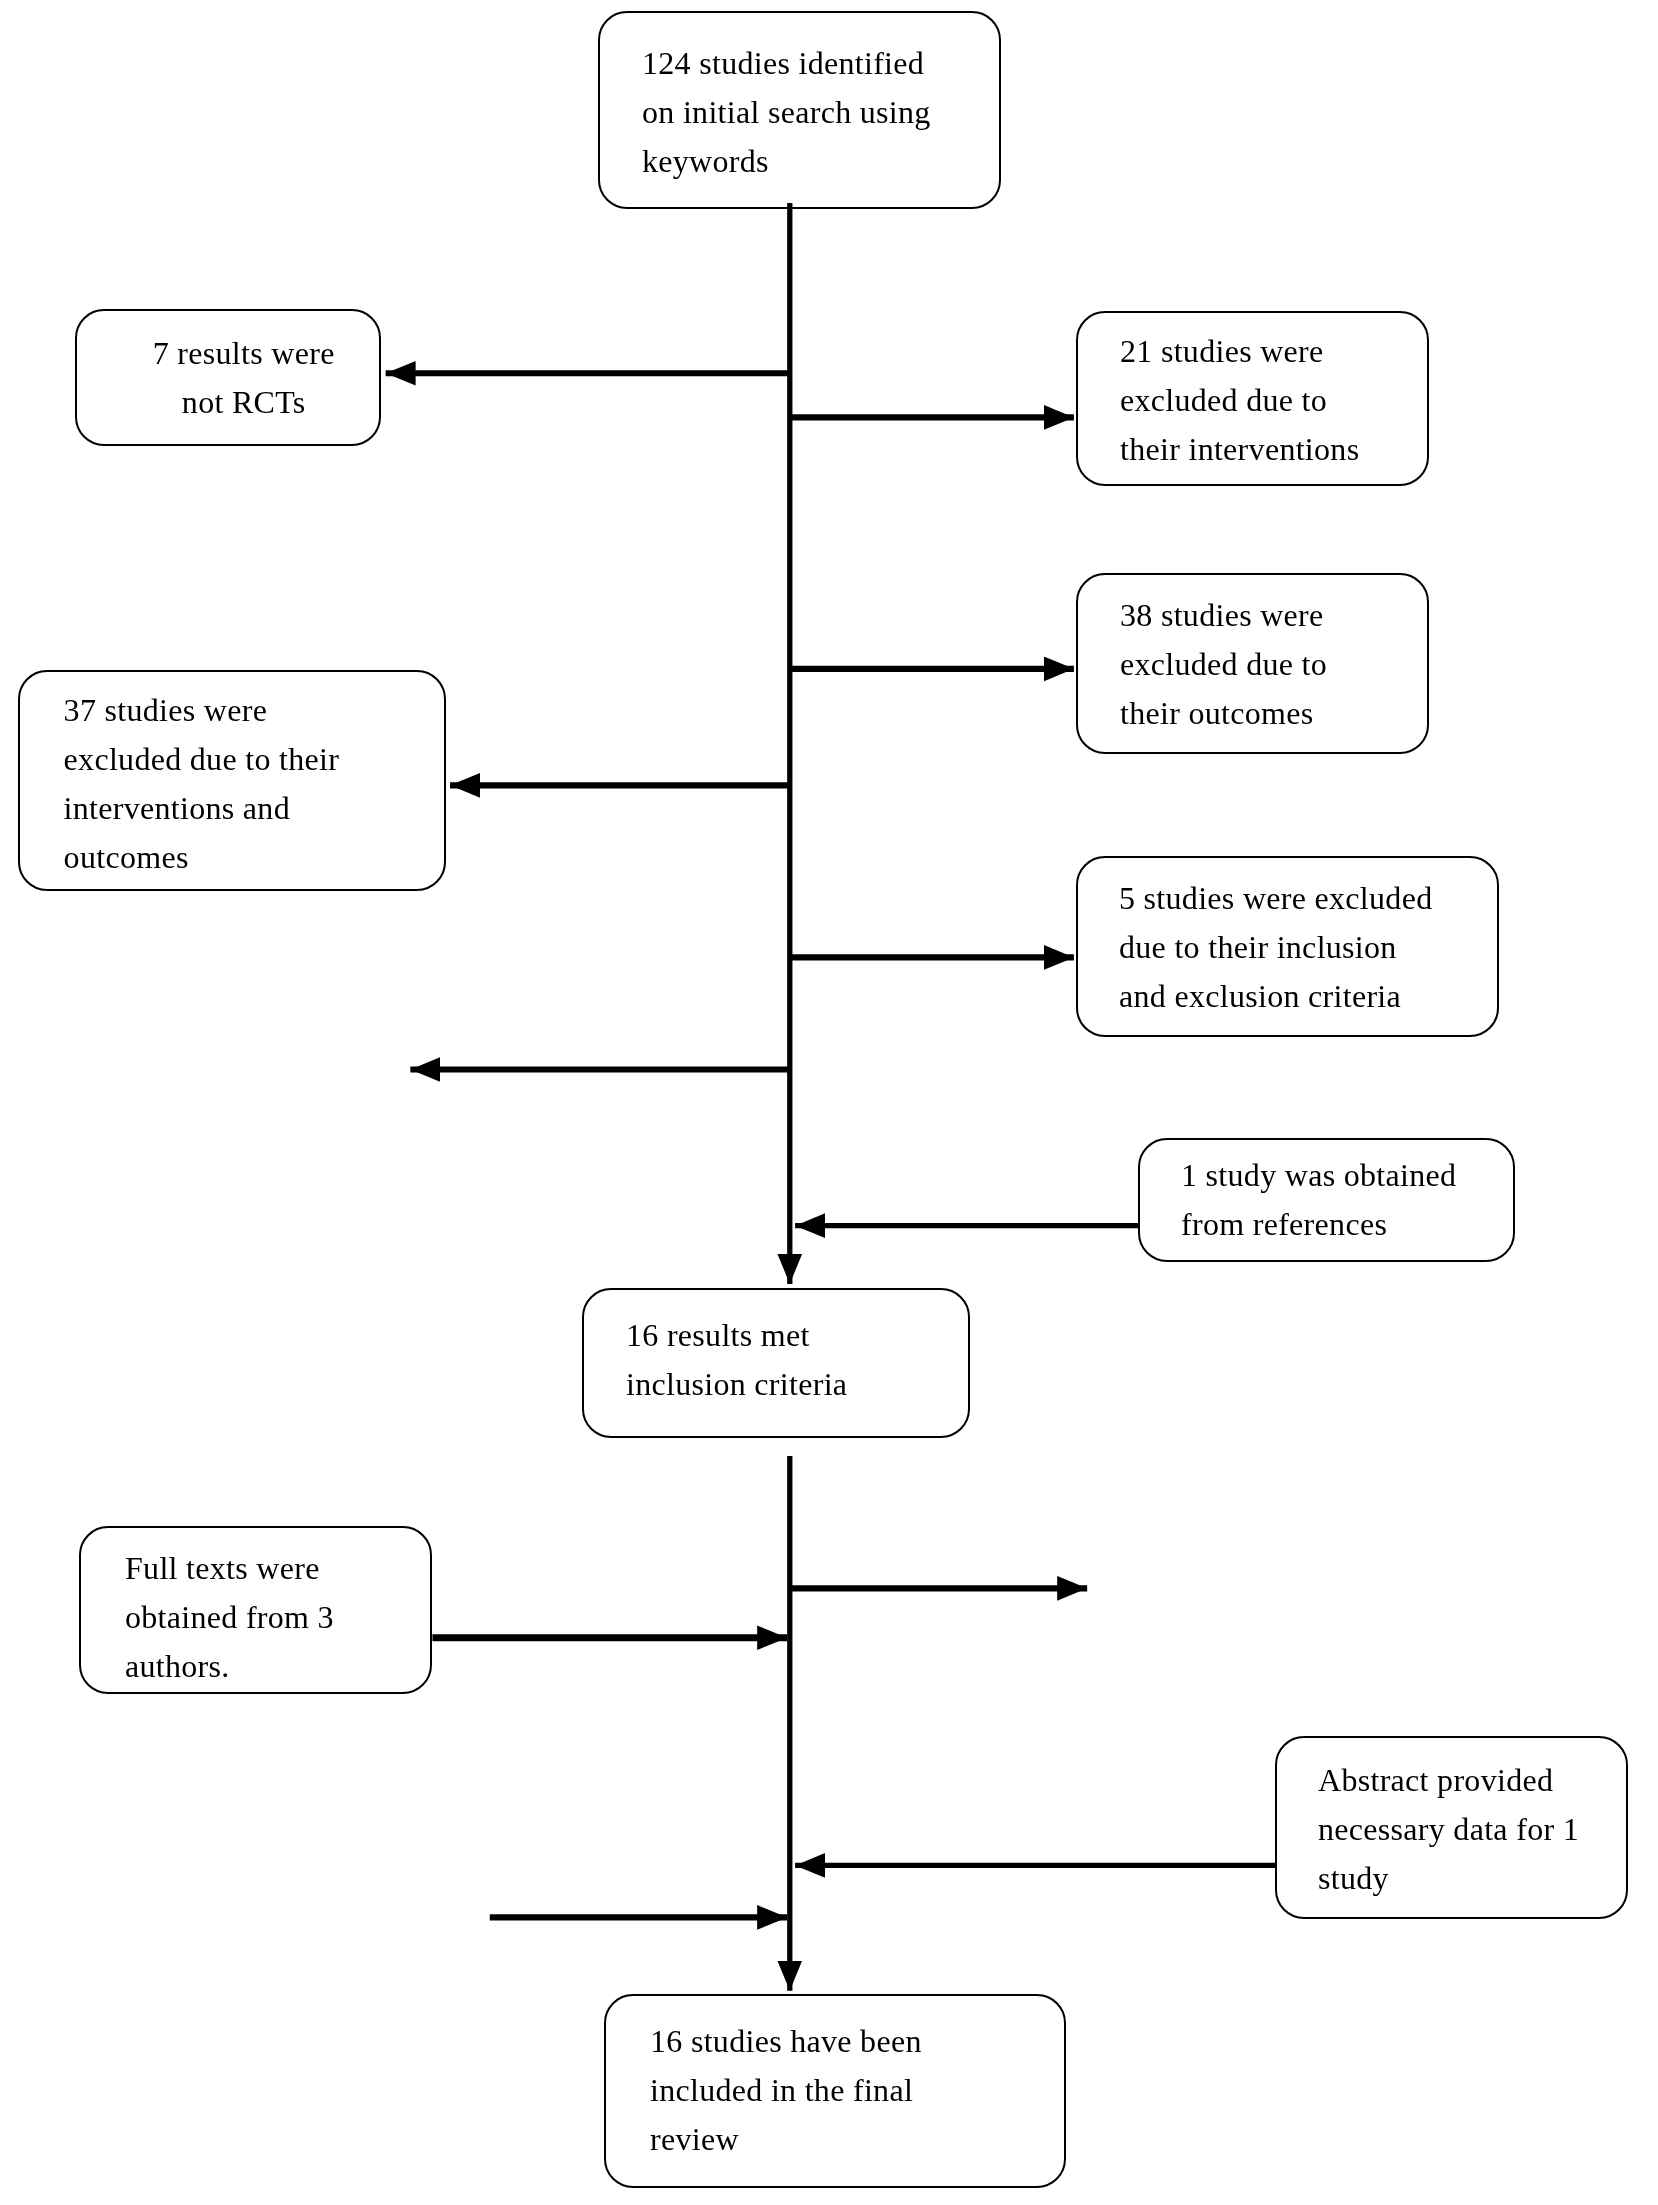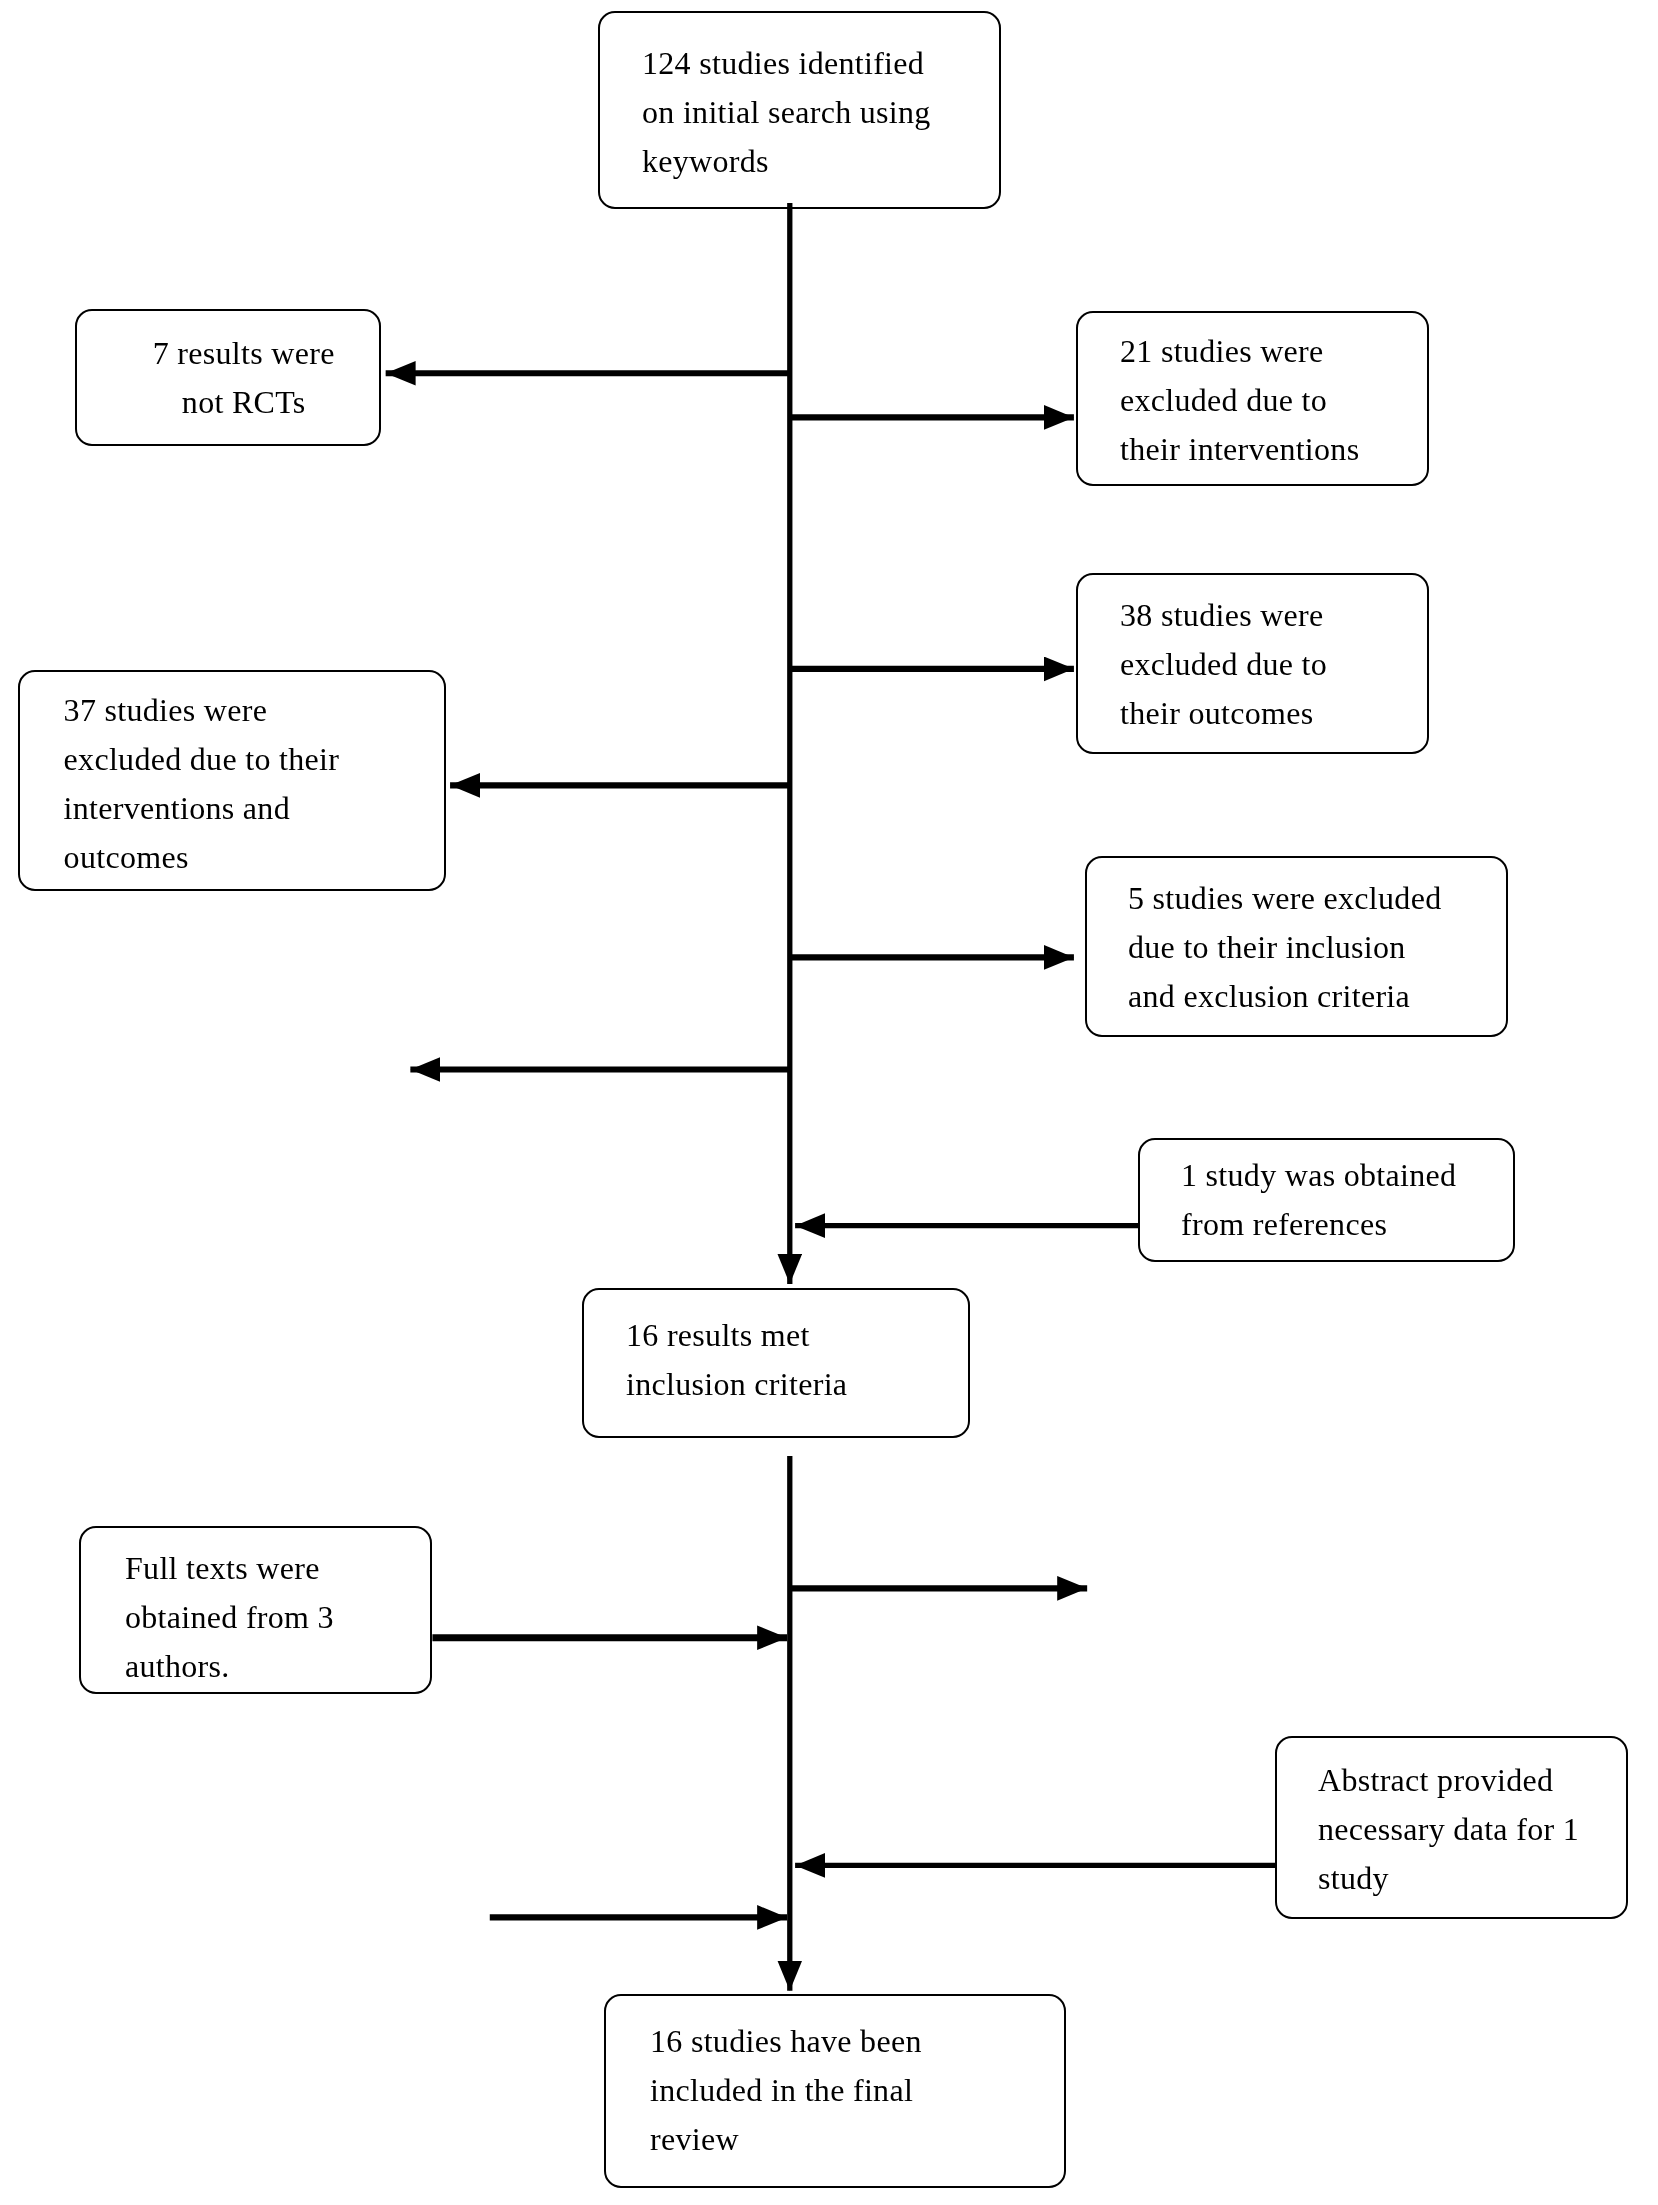--- a/index.html
+++ b/index.html
@@ -13,21 +13,21 @@
     height: 2206px;
     background: #ffffff;
     font-family: "Liberation Serif", "DejaVu Serif", serif;
     color: #000000;
   }
   .node {
     position: absolute;
     box-sizing: border-box;
     background: #ffffff;
     border: 2.6px solid #000000;
-    border-radius: 17px;
+    border-radius: 29px;
     z-index: 1;
   }
   .node-label {
     display: block;
     font-size: 32px;
     line-height: 49px;
     white-space: pre-line;
     letter-spacing: 0.3px;
   }
   .connector-layer {
@@ -71,21 +71,21 @@
 their outcomes</span>
   </div>
 
   <div class="node" style="left:17.6px;top:670px;width:428px;height:221px;padding:14px 10.6px 0 44px;">
     <span class="node-label">37 studies were
 excluded due to their
 interventions and
 outcomes</span>
   </div>
 
-  <div class="node" style="left:1076px;top:856px;width:423px;height:181px;padding:16px 10.6px 0 41px;margin-left:9px;">
+  <div class="node" style="left:1076px;top:856px;width:423px;height:181px;padding:16px 10.6px 0 41px;">
     <span class="node-label">5 studies were excluded
 due to their inclusion
 and exclusion criteria</span>
   </div>
 
 
   <div class="node" style="left:1138px;top:1138px;width:377px;height:124px;padding:10.6px 10.6px 0 41px;">
     <span class="node-label">1 study was obtained
 from references</span>
   </div>

